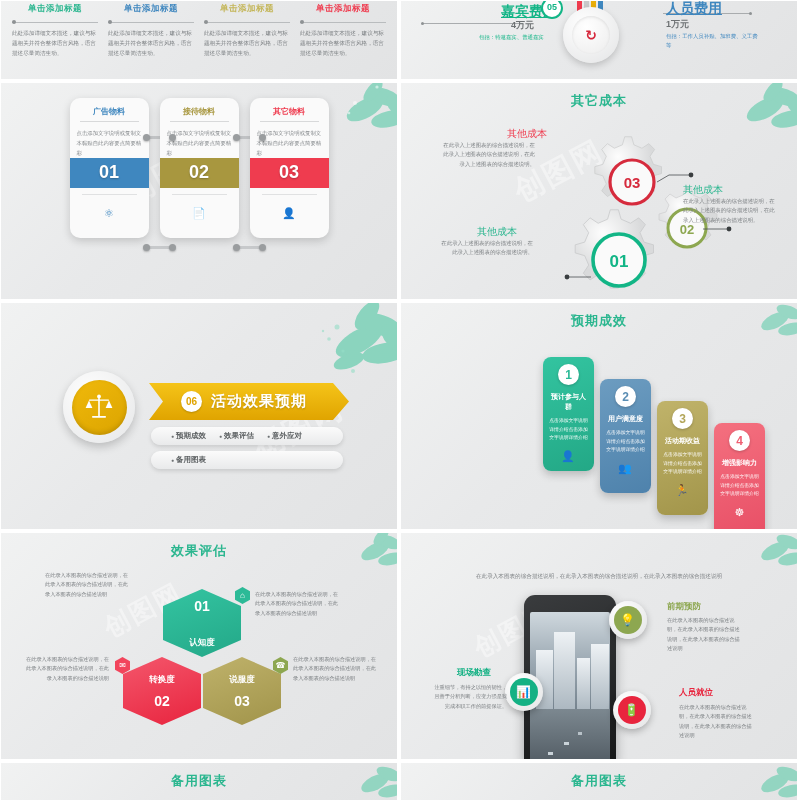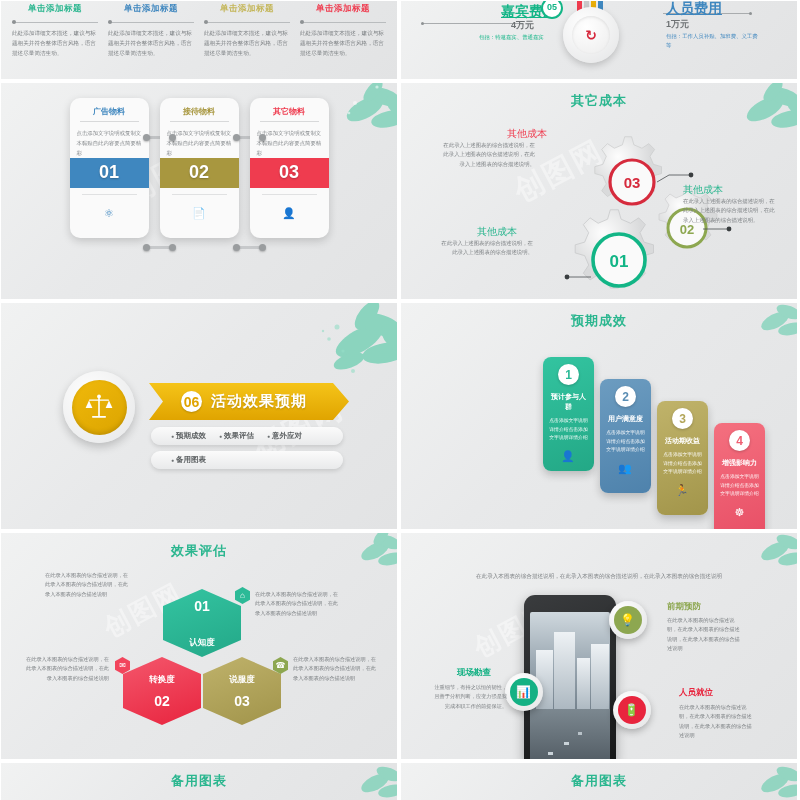--- a/index.html
+++ b/index.html
@@ -98,21 +98,21 @@
     box-shadow:inset 0 -2px 5px rgba(0,0,0,.15);
   }
   .sec-band {
     position:absolute; left:148px; top:80px; height:37px; width:200px;
     background:linear-gradient(180deg,#f5c419,#e0a400);
     clip-path:polygon(0 0,calc(100% - 16px) 0,100% 50%,calc(100% - 16px) 100%,0 100%,14px 50%);
     display:flex; align-items:center; box-shadow:0 3px 7px rgba(0,0,0,.2);
   }
   .sec-num {
     width:21px; height:21px; border-radius:50%; background:#fff; color:#e0a400;
-    font-size:14px; font-weight:bold; display:flex; align-items:center; justify-content:center;
+    font-size:10px; font-weight:bold; display:flex; align-items:center; justify-content:center;
     margin-left:32px; box-shadow:0 1px 2px rgba(0,0,0,.2);
   }
   .sec-text { color:#fff; font-size:15px; font-weight:bold; margin-left:9px; letter-spacing:1px; text-shadow:0 1px 2px rgba(0,0,0,.2); }
   .sub-bar {
     position:absolute; left:150px; height:18px; width:192px;
     background:linear-gradient(180deg,#fbfbfb,#e9eaeb); border-radius:9px;
     box-shadow:0 2px 4px rgba(0,0,0,.13);
     display:flex; align-items:center; gap:13px; padding-left:20px;
   }
   .sub-bar span { font-size:7.5px; color:#5d6163; font-weight:bold; }

